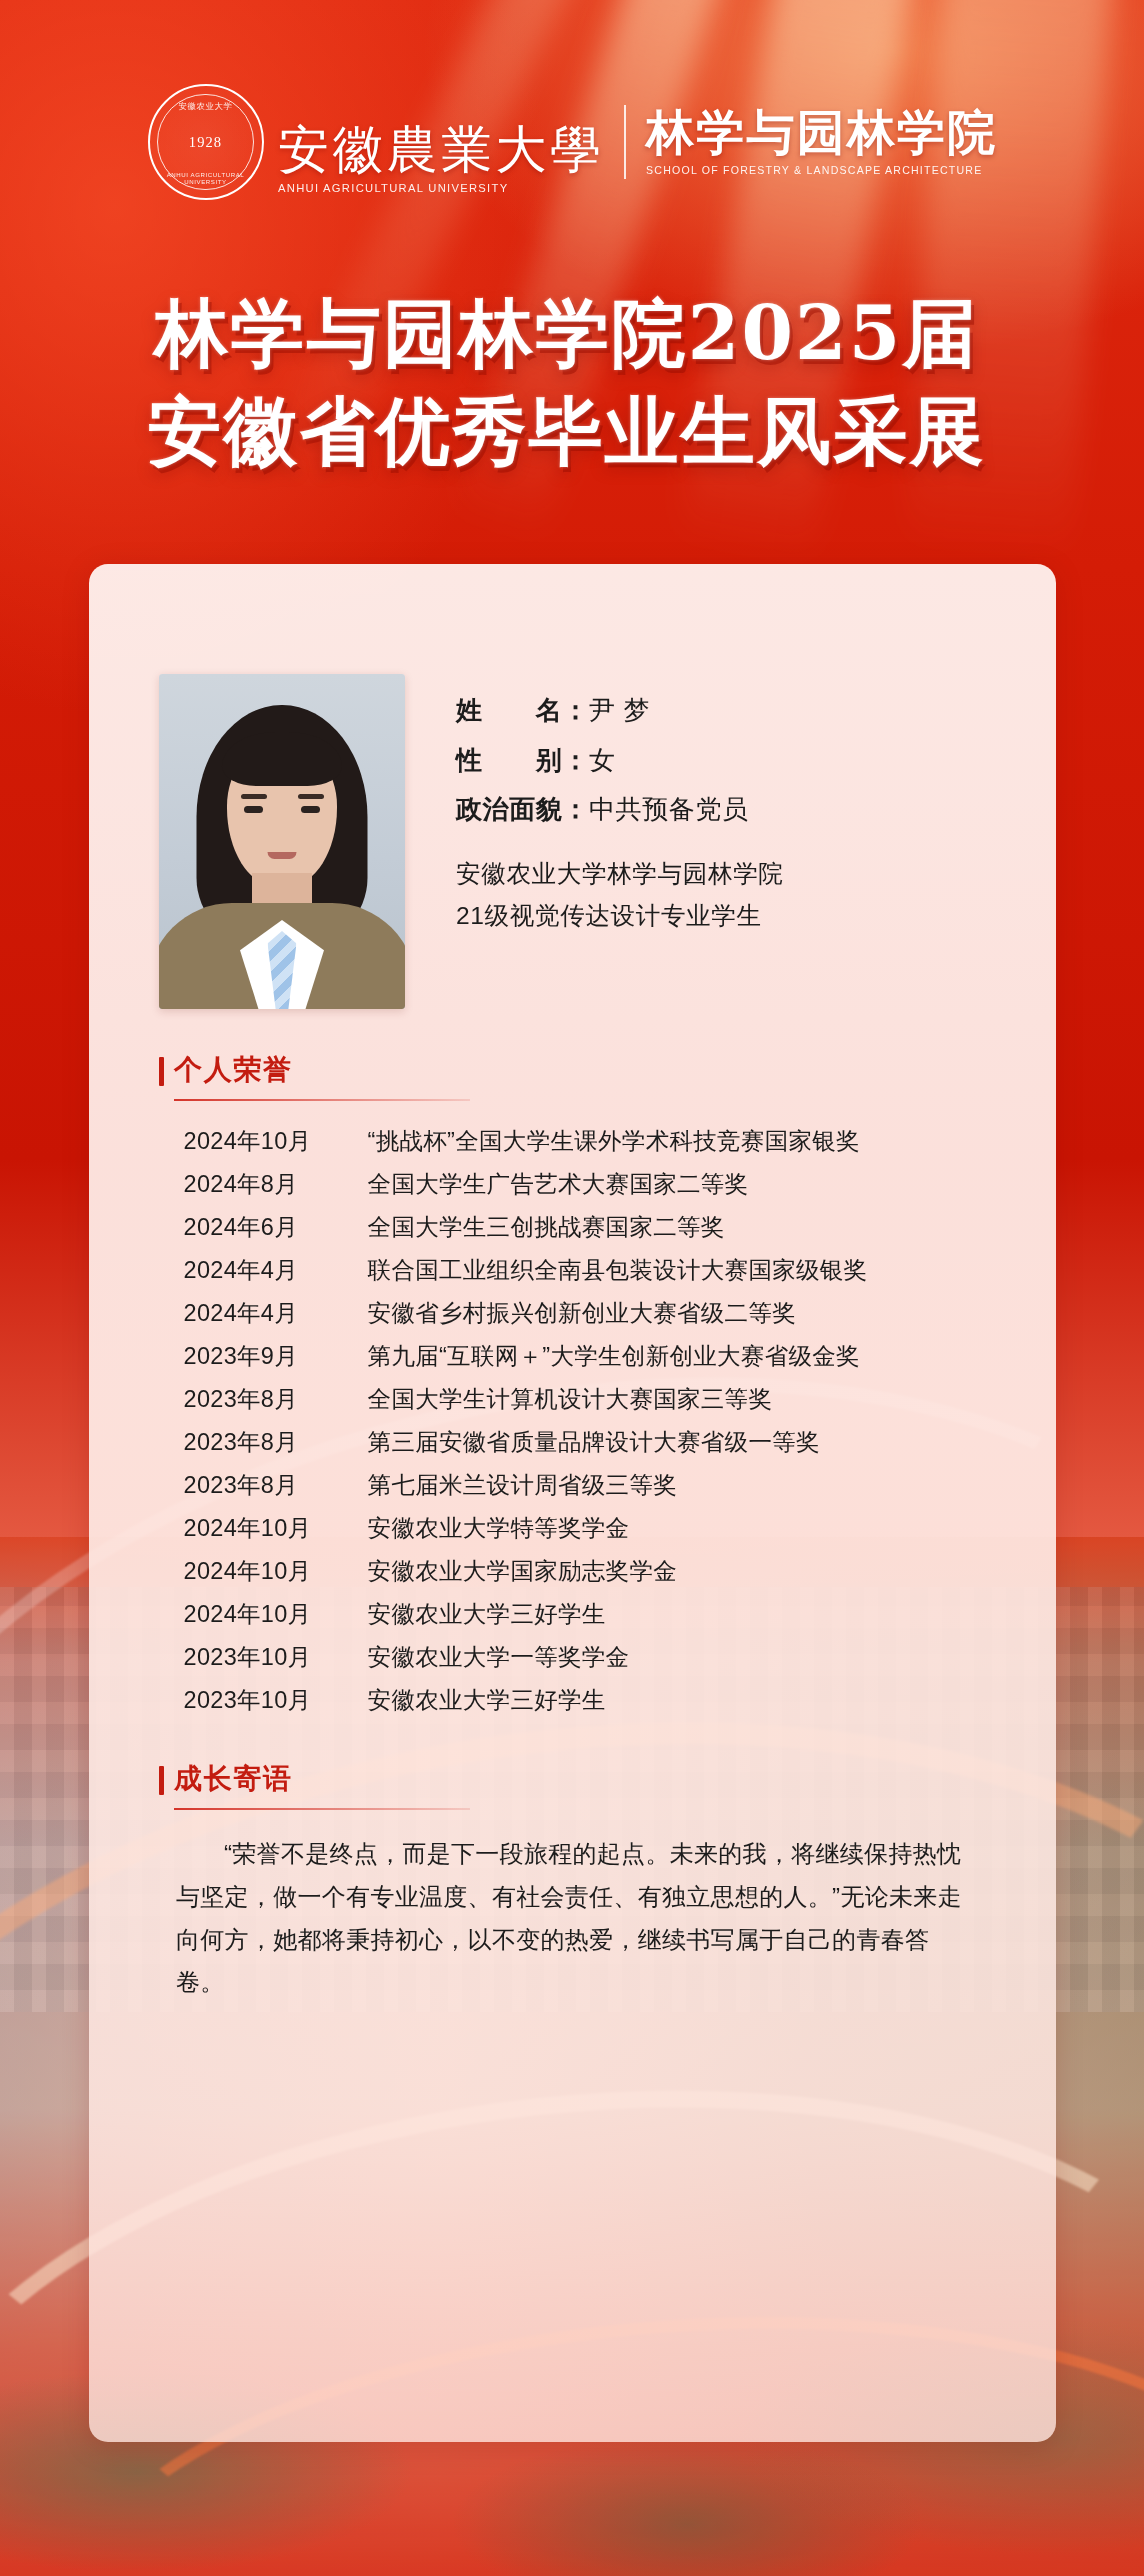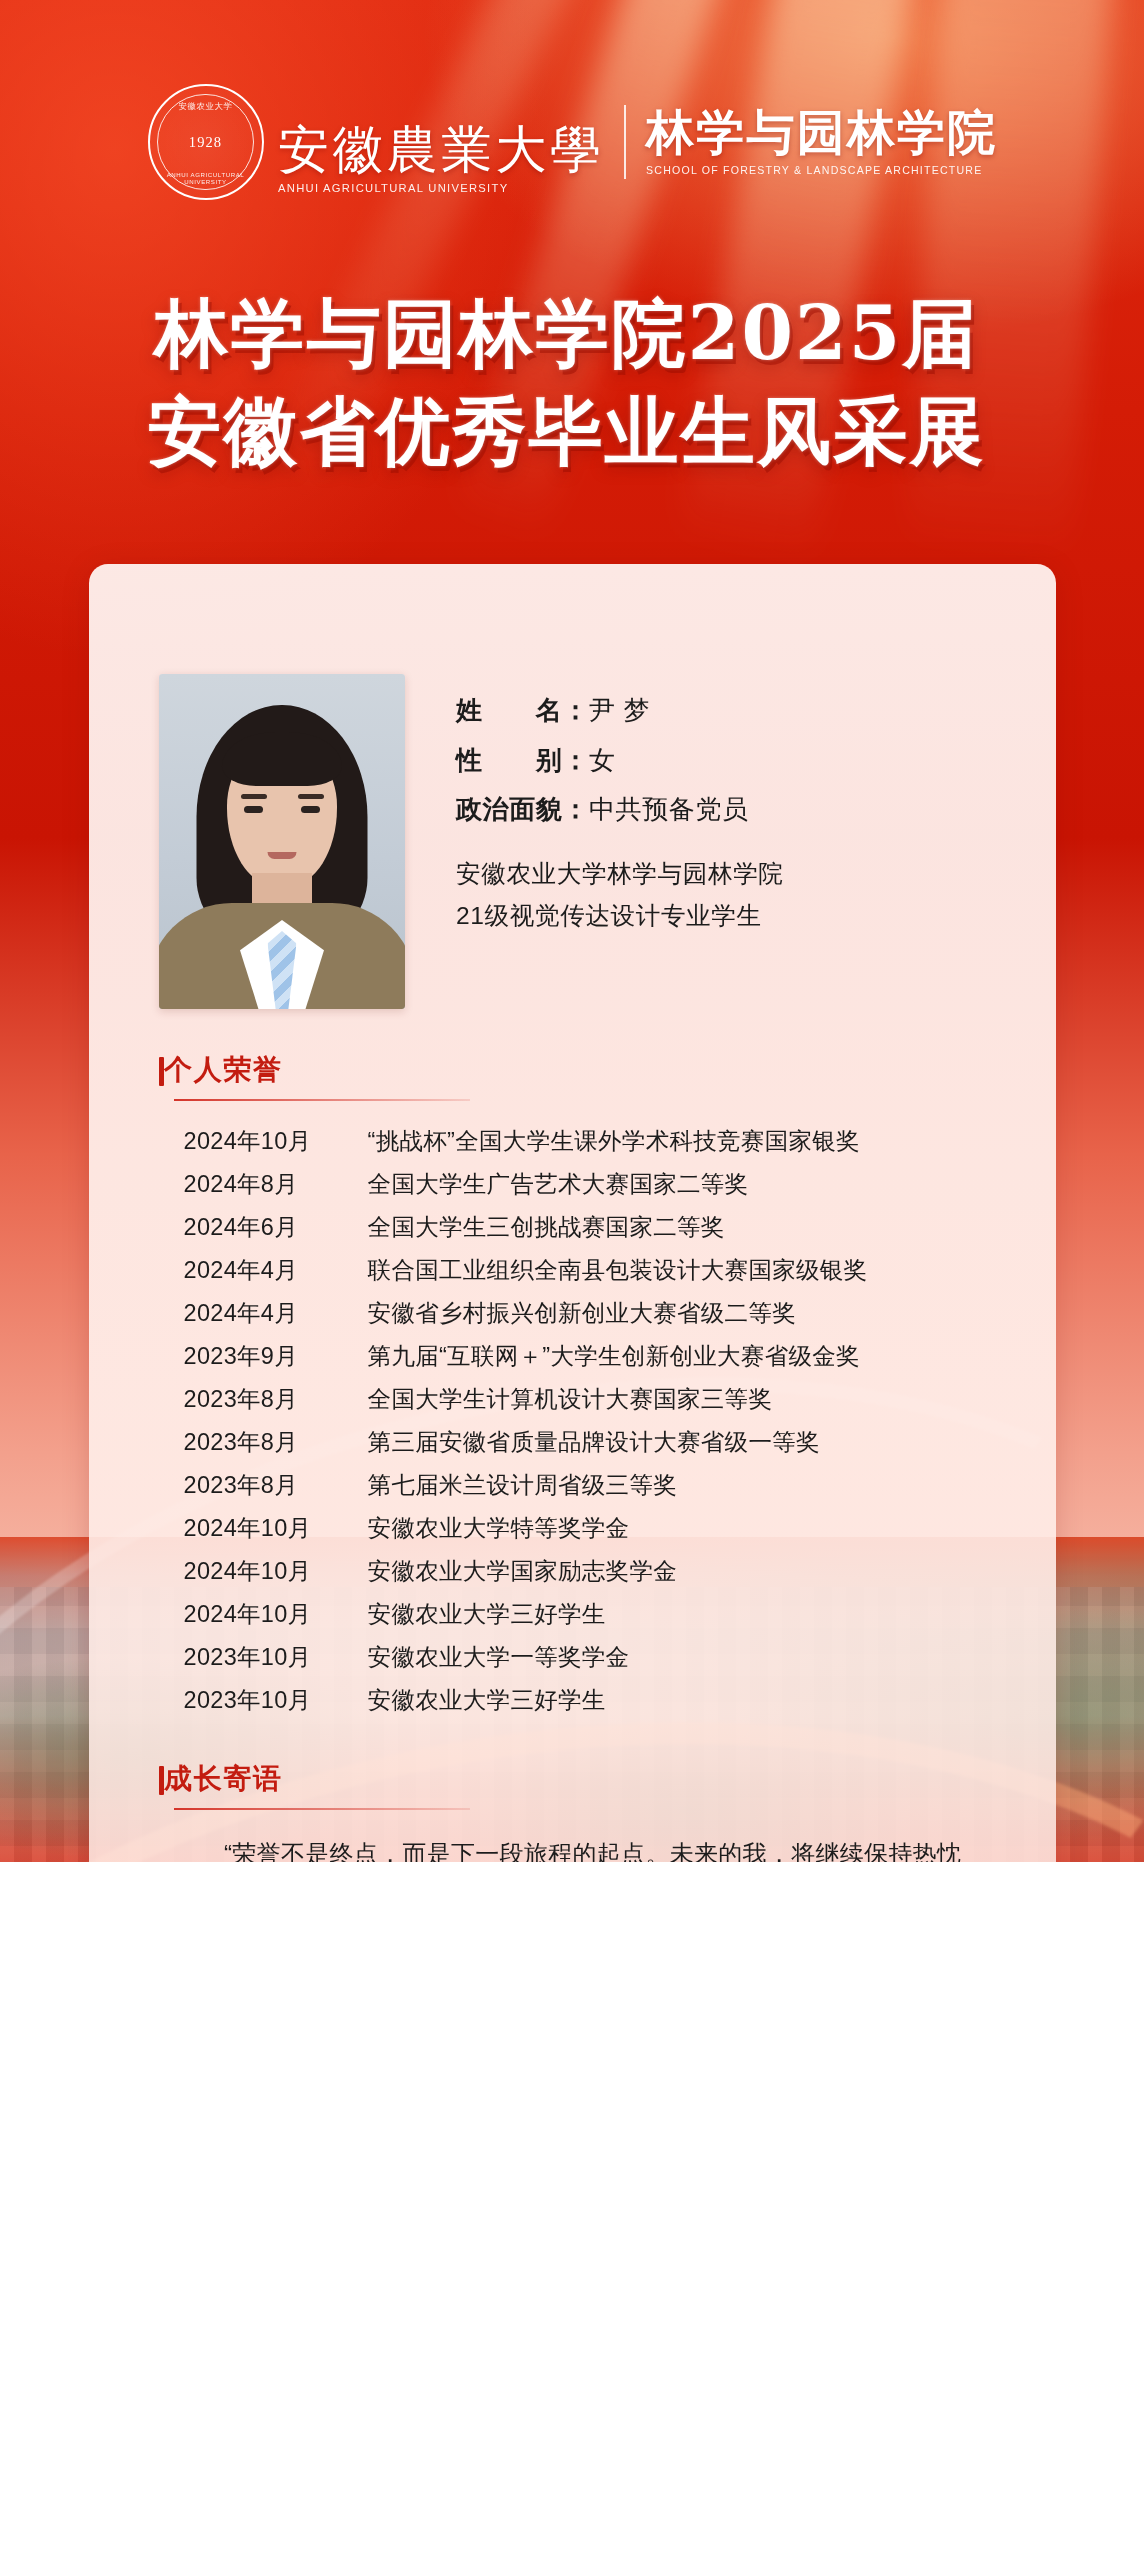--- a/index.html
+++ b/index.html
@@ -6,21 +6,21 @@
     margin: 0;
     padding: 0;
     background: #ffffff;
   }
   body {
     font-family: "Liberation Sans", "DejaVu Sans", sans-serif;
   }
   .poster {
     position: relative;
     width: 1145px;
-    height: 1862px;
+    height: 2576px;
     overflow: hidden;
     background: #0c4a6e;
   }
   
   .bg-base {
     position: absolute;
     inset: 0;
     background:
       radial-gradient(ellipse 783px 503px at 78% 2%, rgba(255,190,120,0.55) 0%, rgba(255,120,60,0.0) 60%),
       radial-gradient(ellipse 671px 783px at 10% 8%, rgba(255,90,50,0.55) 0%, rgba(200,20,10,0) 65%),
@@ -373,20 +373,21 @@
   }
 
   
   .section {
     margin-top: 42px;
     padding: 0 70px;
   }
   .sec-head {
     display: flex;
     align-items: center;
+    gap: 10px;
   }
   .sec-bar {
     width: 5px;
     height: 29px;
     background: #c31c10;
     border-radius: 1.1px;
   }
   .sec-title {
     font-size: 28px;
     font-weight: 700;

